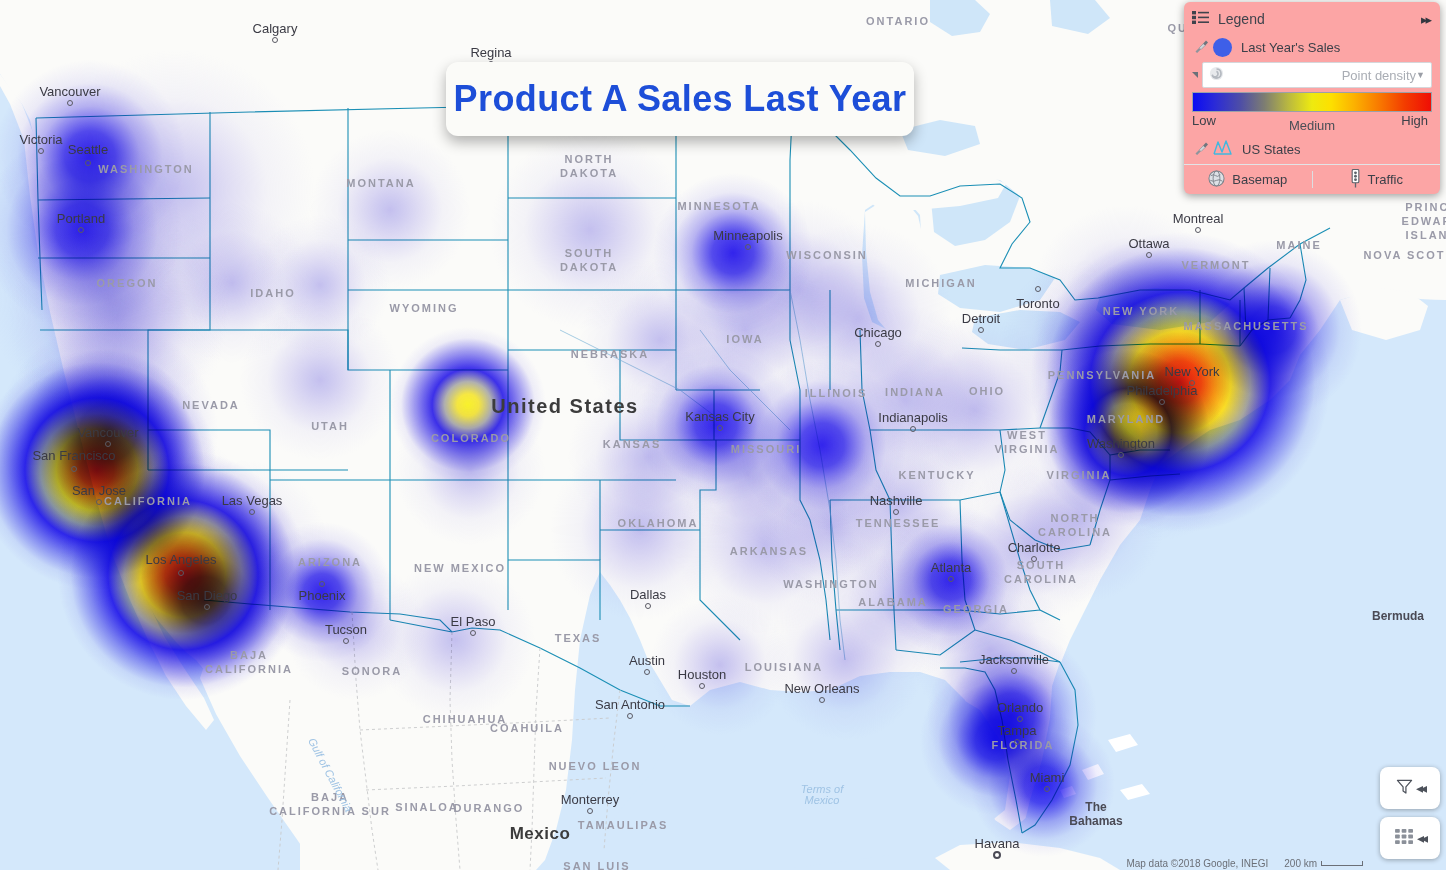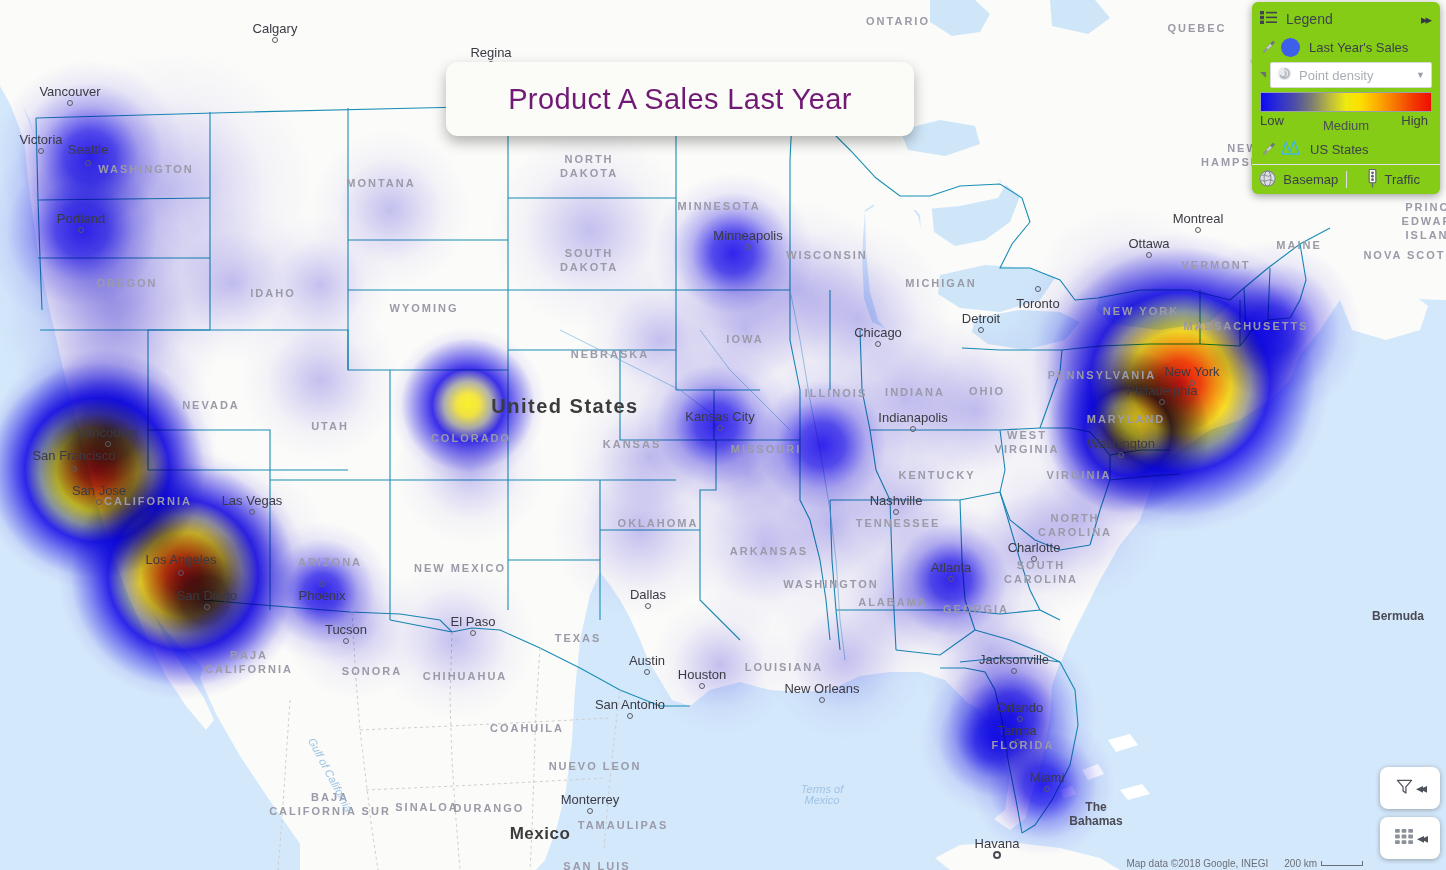--- a/index.html
+++ b/index.html
@@ -124,37 +124,38 @@
     left: 446px; top: 62px;
     width: 468px; height: 74px;
     background: #fbfbf8;
     border-radius: 12px;
     box-shadow: 0 6px 14px rgba(0,0,0,0.30);
     display: flex;
     align-items: center;
     justify-content: center;
   }
   #title-banner .txt {
-    font-size: 29px;
-    font-weight: normal;
-    color: #701a75;
+    font-size: 36px;
+    font-weight: bold;
+    color: #1d4ed8;
     letter-spacing: 0.4px;
   }
 
   
   #legend-panel {
     position: absolute;
     right: 6px; top: 2px;
-    width: 188px;
-    background: #84cc16;
+    width: 256px;
+    background: #fca5a5;
     border-radius: 6px;
     box-shadow: 0 2px 8px rgba(0,0,0,0.38);
     font-size: 13px;
     color: #3c4049;
     overflow: hidden;
+    text-align: right;
   }
   .lg-row {
     display: flex;
     align-items: center;
     padding: 0 8px;
     min-height: 30px;
   }
   .lg-header { padding-top: 4px; }
   .lg-header .lg-title { font-size: 14px; margin-left: 9px; color: #3f434c; }
   .lg-collapse { margin-left: auto; color: #33373f; font-size: 13px; letter-spacing:-2px; cursor: pointer; padding-right:2px;}
@@ -581,21 +582,21 @@
         </div>
         <div class="maplabel lbl-state two" style="left: 249px; top: 663px;">
           <div>BAJA</div>
           <div>CALIFORNIA</div>
         </div>
         <div class="maplabel lbl-state two" style="left: 330px; top: 805px;">
           <div>BAJA</div>
           <div>CALIFORNIA SUR</div>
         </div>
         <div class="maplabel lbl-state" style="left: 372px; top: 671px;">SONORA</div>
-        <div class="maplabel lbl-state" style="left: 465px; top: 676px; text-align: center;">CHIHUAHUA</div>
+        <div class="maplabel lbl-state" style="left: 465px; top: 719px; text-align: center;">CHIHUAHUA</div>
         <div class="maplabel lbl-state" style="left: 527px; top: 728px;">COAHUILA</div>
         <div class="maplabel lbl-state" style="left: 595px; top: 766px;">NUEVO LEON</div>
         <div class="maplabel lbl-state" style="left: 427px; top: 807px;">SINALOA</div>
         <div class="maplabel lbl-state" style="left: 489px; top: 808px;">DURANGO</div>
         <div class="maplabel lbl-state" style="left: 623px; top: 825px;">TAMAULIPAS</div>
         <div class="maplabel lbl-state" style="left: 597px; top: 866px;">SAN LUIS</div>
         <div class="maplabel lbl-region" style="left: 1096px; top: 814px;">
           <div>The</div>
           <div>Bahamas</div>
         </div>

